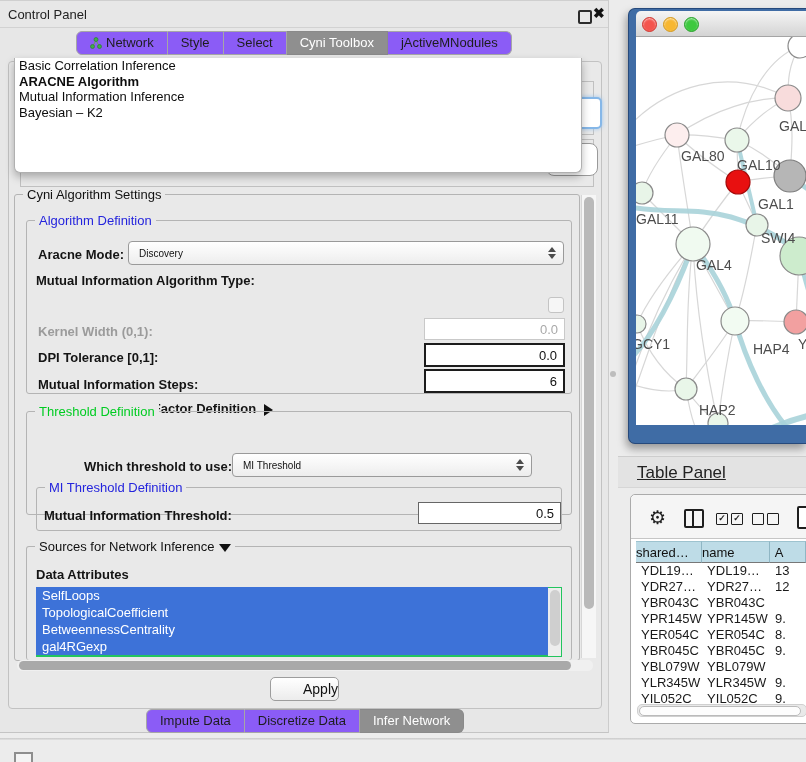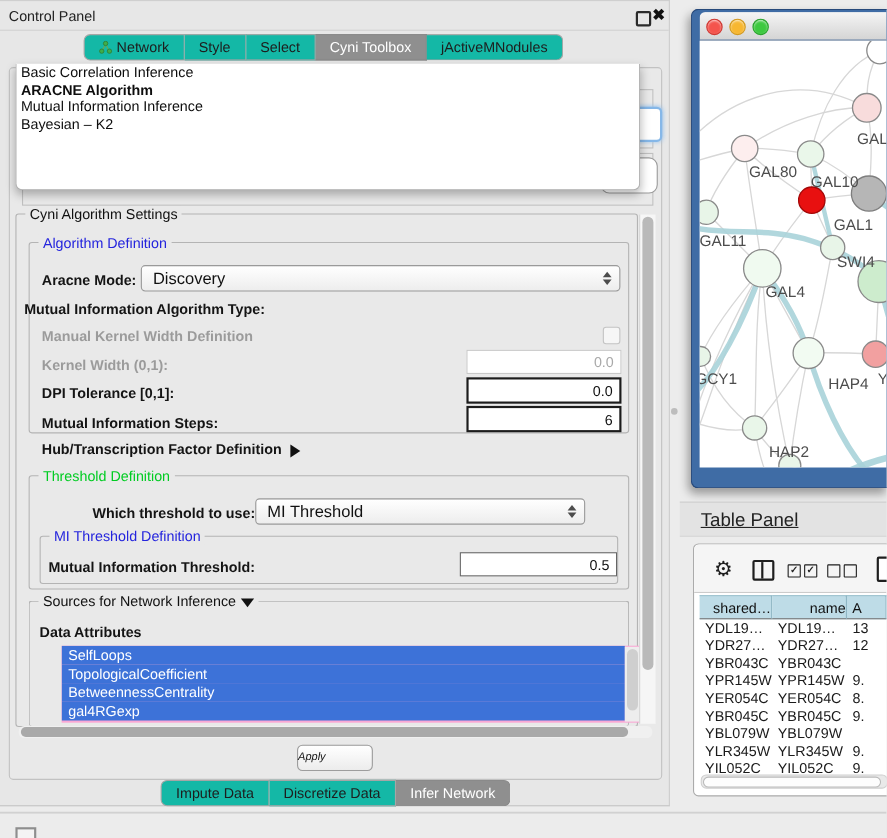--- a/index.html
+++ b/index.html
@@ -10,21 +10,21 @@
   
   #cp-window{left:0;top:6;width:608px;height:731px;background:#e7e7e7;
              border-top:1px solid #cfcfcf;border-bottom:1px solid #c4c4c4;border-right:1px solid #cccccc;}
   #cp-title{left:8px;top:6px;font-size:13px;color:#222;}
   #cp-float{left:578px;top:9px;width:10px;height:10px;border:2px solid #2b2b2b;border-radius:2px;}
   #cp-close{left:593px;top:4px;font-size:14px;font-weight:bold;color:#111;}
   #cp-sep{left:0;top:26px;width:608px;height:1px;background:#d2d2d2;}
 
   
   .tabbar{position:absolute;display:flex;height:22px;}
-  .tab{height:22px;line-height:22px;padding:0 13px;background:#14b8a6;border:1px solid #a6a6a6;
+  .tab{height:22px;line-height:22px;padding:0 13px;background:#8b5cf6;border:1px solid #a6a6a6;
        border-left:none;font-size:13px;color:#1d1d1d;white-space:nowrap;display:flex;align-items:center;gap:4px;}
   .tab:first-child{border-left:1px solid #a6a6a6;border-radius:6px 0 0 6px;}
   .tab:last-child{border-radius:0 6px 6px 0;}
   .tab.selected{background:#8f8f8f;color:#ffffff;border-color:#8a8a8a;}
   #cp-tabs{left:76px;top:30px;}
   #bottom-tabs{left:146px;top:708px;}
 
   
   #cp-content{left:8px;top:60px;width:592px;height:646px;background:#e9e9e9;
               border:1px solid #c2c2c2;border-radius:4px;}
@@ -49,51 +49,51 @@
   .legend{position:absolute;top:-8px;left:8px;background:#e9e9e9;padding:0 4px;font-size:13px;color:#111;white-space:nowrap;}
   .legend.blue{color:#2424dd;}
   .legend.green{color:#00cc22;}
 
   .lbl{position:absolute;font-size:13px;font-weight:bold;color:#141414;white-space:nowrap;}
   .lbl.dis{color:#9b9b9b;}
 
   
   .combo{position:absolute;height:24px;border:1px solid #9a9a9a;border-radius:4px;
          background:linear-gradient(#ffffff,#ededed);box-sizing:border-box;
-         display:flex;align-items:center;padding-left:10px;font-size:15px;color:#111;}
+         display:flex;align-items:center;padding-left:10px;font-size:10px;color:#111;}
   .arrows{position:absolute;right:7px;top:50%;transform:translateY(-50%);display:flex;flex-direction:column;gap:2px;}
   .tri-up{width:0;height:0;border-left:4px solid transparent;border-right:4px solid transparent;border-bottom:5px solid #4c4c4c;}
   .tri-dn{width:0;height:0;border-left:4px solid transparent;border-right:4px solid transparent;border-top:5px solid #4c4c4c;}
 
   
   .field{position:absolute;height:22px;border:1px solid #9a9a9a;background:#fff;font-size:13px;
          text-align:right;padding:0 6px;box-sizing:border-box;font-family:inherit;color:#111;}
   .field.focused{border:2px solid #1c1c1c;height:24px;}
   .field.disabled{border:1px solid #c9c9c9;color:#a9a9a9;}
   .checkbox{position:absolute;width:14px;height:14px;border:1px solid #c4c4c4;border-radius:3px;background:#f6f6f6;}
 
   .arrow-right{display:inline-block;width:0;height:0;border-top:6px solid transparent;border-bottom:6px solid transparent;
                border-left:9px solid #111;vertical-align:middle;margin-left:8px;}
   .arrow-down{display:inline-block;width:0;height:0;border-left:6px solid transparent;border-right:6px solid transparent;
               border-top:8px solid #111;vertical-align:middle;margin-left:4px;}
 
   
-  #attr-list{left:36px;top:586px;width:526px;height:70px;background:#f9a8d4;overflow:hidden;margin-left:20px;}
+  #attr-list{left:36px;top:586px;width:526px;height:70px;background:#22c55e;overflow:hidden;}
   #attr-list .litem{height:17px;line-height:17px;background:#3d72d8;color:#ffffff;padding-left:6px;width:506px;}
   #attr-scroll{position:absolute;right:1px;top:1px;width:13px;height:68px;background:#ededed;}
   #attr-scroll .thumb{position:absolute;left:1.5px;top:2px;width:10px;height:56px;background:#cfcfcf;border-radius:5px;}
 
   
   #vscroll{left:581px;top:194px;width:14px;height:463px;background:#f6f6f6;border-left:1px solid #d6d6d6;}
   #vscroll .thumb{position:absolute;left:2px;top:2px;width:10px;height:412px;background:#b9b9b9;border-radius:5px;}
   #hscroll{left:17px;top:659px;width:576px;height:11px;background:#f0f0f0;border-radius:5px;}
   #hscroll .thumb{position:absolute;left:2px;top:1px;width:552px;height:9px;background:#a9a9a9;border-radius:5px;}
 
   #apply-btn{left:270px;top:676px;width:67px;height:22px;border:1px solid #9d9d9d;border-radius:5px;
-             background:linear-gradient(#ffffff,#ececec);text-align:left;line-height:22px;font-size:10px;color:#111;font-style:italic;}
+             background:linear-gradient(#ffffff,#ececec);text-align:right;line-height:22px;font-size:14px;color:#111;}
 
   
   #gutter-grip{left:610px;top:371px;width:6px;height:6px;border-radius:50%;background:#bdbdbd;}
 
   
   #net-window{left:628px;top:8px;width:178px;height:434px;background:#3f6ca5;border:1px solid #26497b;border-right:none;
               border-radius:7px 0 0 7px;box-shadow:-2px 5px 9px rgba(0,0,0,0.35);}
   #net-title{left:636px;top:11px;width:170px;height:25px;background:linear-gradient(#f5f5f5,#d4d4d4);
              border-bottom:1px solid #a5a5a5;border-radius:5px 0 0 0;}
   .light{position:absolute;top:17px;width:13px;height:13px;border-radius:50%;box-shadow:inset 0 1px 2px rgba(255,255,255,.7);}
@@ -114,21 +114,21 @@
   #icon-cols{left:684px;top:509px;width:16px;height:15px;border:2px solid #1e1e1e;border-radius:2px;}
   #icon-cols .mid{position:absolute;left:6px;top:0;width:2px;height:15px;background:#1e1e1e;}
   .cb-pair{position:absolute;display:flex;gap:3px;}
   .cb{width:10px;height:10px;border:1.5px solid #1e1e1e;border-radius:1px;font-size:9px;line-height:9px;text-align:center;color:#1e1e1e;font-weight:bold;}
   #icon-checked{left:716px;top:513px;}
   #icon-unchecked{left:752px;top:513px;}
   #icon-doc{left:797px;top:506px;width:14px;height:19px;border:2px solid #1e1e1e;border-radius:2px;background:#fff;}
 
   #tbl-header{left:636px;top:541px;width:170px;height:22px;display:flex;}
   .hcell{background:#bedce7;border-right:1px solid #8fb6c4;border-top:1px solid #9ec3cf;border-bottom:1px solid #777;
-         font-size:13px;color:#111;line-height:21px;text-align:right;box-sizing:border-box;}
+         font-size:13px;color:#111;line-height:21px;text-align:left;box-sizing:border-box;}
   .hcell.c1{width:74px;}.hcell.c2{width:76px;}.hcell.c3{width:40px;text-align:left;padding-left:5px;}
   #tbl-rows{left:636px;top:563px;width:170px;height:140px;overflow:hidden;}
   .trow{display:flex;height:16px;line-height:16px;font-size:13px;}
   .tcell{box-sizing:border-box;padding-left:5px;white-space:nowrap;overflow:hidden;}
   .tcell.c1{width:74px;}.tcell.c2{width:76px;}.tcell.c3{width:40px;}
   #tbl-hscroll{left:637px;top:704px;width:168px;height:11px;background:#e9e9e9;border-radius:5px;border:1px solid #d0d0d0;}
   #tbl-hscroll .thumb{position:absolute;left:1px;top:1px;width:160px;height:8px;background:#fdfdfd;border:1px solid #bbb;border-radius:5px;}
 
   
   #page-divider{left:0;top:738px;width:806px;height:2px;background:linear-gradient(#c9c9c9,#e2e2e2);}
@@ -190,35 +190,34 @@
     <span class="legend blue">Algorithm Definition</span>
   </div>
   <div class="lbl" style="left:38px;top:246px;">Aracne Mode:</div>
   <div class="combo" style="left:128px;top:240px;width:436px;">
     <span>Discovery</span>
     <span class="arrows">
         <span class="tri-up"></span>
         <span class="tri-dn"></span>
       </span>
   </div>
-  <div class="lbl" style="left:22px;top:272px;">Mutual Information Algorithm Type:</div>
-  <div class="lbl dis" style="left:38px;top:297px;">Manual Kernel Width Definition</div>
+  <div class="lbl" style="left:36px;top:272px;">Mutual Information Algorithm Type:</div>
   <div class="checkbox" style="left:548px;top:296px;"></div>
   <div class="lbl dis" style="left:38px;top:323px;">Kernel Width (0,1):</div>
   <input class="field disabled" style="left: 424px; top: 317px; width: 141px;" readonly="" value="0.0">
   <div class="lbl" style="left:38px;top:349px;">DPI Tolerance [0,1]:</div>
   <input class="field focused" style="left: 424px; top: 342px; width: 141px;" value="0.0">
   <div class="lbl" style="left:38px;top:376px;">Mutual Information Steps:</div>
   <input class="field focused" style="left: 424px; top: 368px; width: 141px;" value="6">
 
   <div class="lbl" style="left:38px;top:400px;">
     <span>Hub/Transcription Factor Definition</span><span class="arrow-right"></span>
   </div>
 
-  <div class="groupbox" style="left:26px;top:431px;width:544px;height:102px;text-align:center;">
+  <div class="groupbox" style="left:26px;top:410px;width:544px;height:102px;text-align:center;">
     <span class="legend green">Threshold Definition</span>
   </div>
   <div class="lbl" style="left:84px;top:458px;">Which threshold to use:</div>
   <div class="combo" style="left:232px;top:452px;width:300px;">
     <span>MI Threshold</span>
     <span class="arrows">
         <span class="tri-up"></span>
         <span class="tri-dn"></span>
       </span>
   </div>

